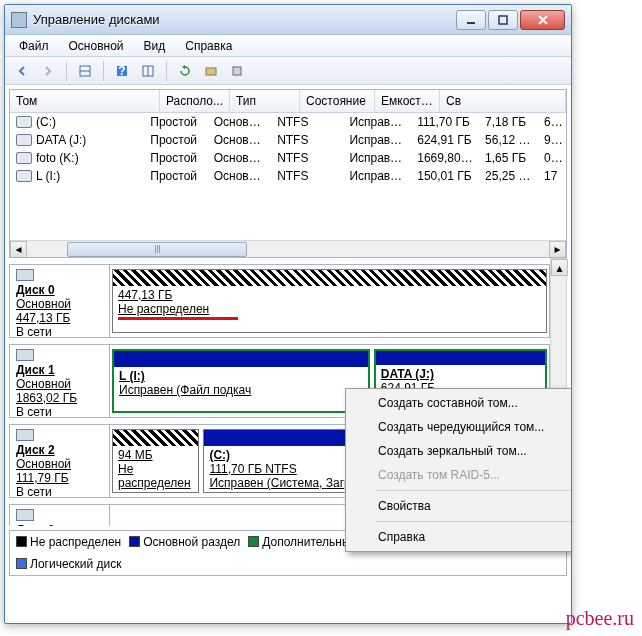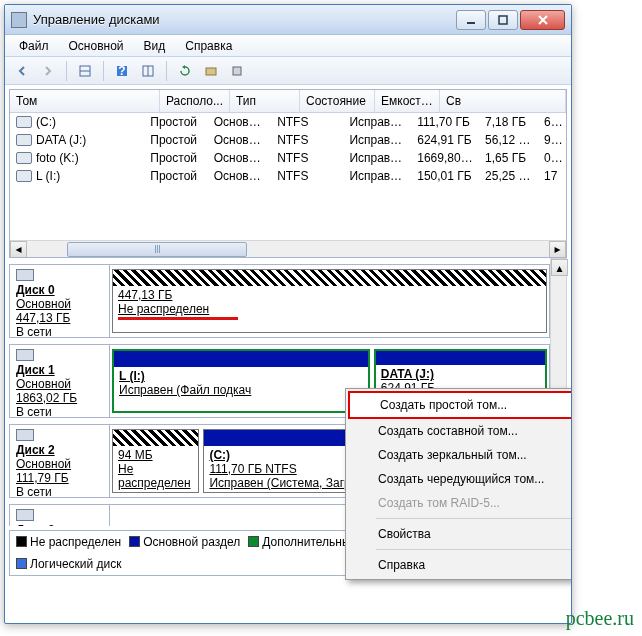--- a/index.html
+++ b/index.html
@@ -57,21 +57,21 @@
 
 .legend { border: 1px solid #a6b5cb; margin-top: 4px; padding: 4px 6px; display: flex; flex-wrap: wrap; align-items: center; gap: 8px; background:#fff;}
 .lsw { width: 11px; height: 11px; display: inline-block; margin-right: 3px; border:1px solid #444; vertical-align:-1px;}
 
 .ctxmenu { position: absolute; left: 340px; top: 303px; width: 260px; background: #f2f2f2; border: 1px solid #9b9b9b; box-shadow: 3px 3px 6px rgba(0,0,0,0.35); z-index: 100; padding: 2px; }
 .ctxitem { padding: 5px 14px 5px 30px; cursor: default; }
 .ctxitem.disabled { color: #9a9a9a; }
 .ctxitem.hl { border: 2px solid #e00000; background:#fff; }
 .ctxsep { height: 1px; background: #d0d0d0; margin: 3px 4px 3px 28px; }
 
-.watermark { position: absolute; right: 8px; bottom: 6px; color: #15803d; font-size: 20px; font-family: Georgia, serif; }
+.watermark { position: absolute; right: 8px; bottom: 6px; color: #be185d; font-size: 20px; font-family: Georgia, serif; }
 
 .partial { border:1px solid #a6b5cb; border-bottom:none; margin-top:6px; height:22px; display:flex; overflow:hidden;}
 </style>
 </head>
 <body>
 
 <div class="window">
   <div class="titlebar">
     <div class="ticon"></div>
     <div class="title">Управление дисками</div>
@@ -309,24 +309,23 @@
 
     <div class="legend">
       <span><span class="lsw" style="background:#000"></span><span>Не распределен</span></span>
       <span><span class="lsw" style="background:#0012a8"></span><span>Основной раздел</span></span>
       <span><span class="lsw" style="background:#0c8a2f"></span><span>Дополнительный раздел</span></span>
       <span><span class="lsw" style="background:#35e07a"></span><span>Свободно</span></span>
       <span><span class="lsw" style="background:#3a6fe0"></span><span>Логический диск</span></span>
     </div>
 
     <div class="ctxmenu">
-      <div class="ctxitem hl">Создать простой том...</div>
       <div class="ctxitem">Создать составной том...</div>
+      <div class="ctxitem">Создать чередующийся том...</div>
       <div class="ctxitem">Создать зеркальный том...</div>
-      <div class="ctxitem">Создать чередующийся том...</div>
       <div class="ctxitem disabled">Создать том RAID-5...</div>
       <div class="ctxsep"></div>
       <div class="ctxitem">Свойства</div>
       <div class="ctxsep"></div>
       <div class="ctxitem">Справка</div>
     </div>
 
   </div>
 </div>
 

